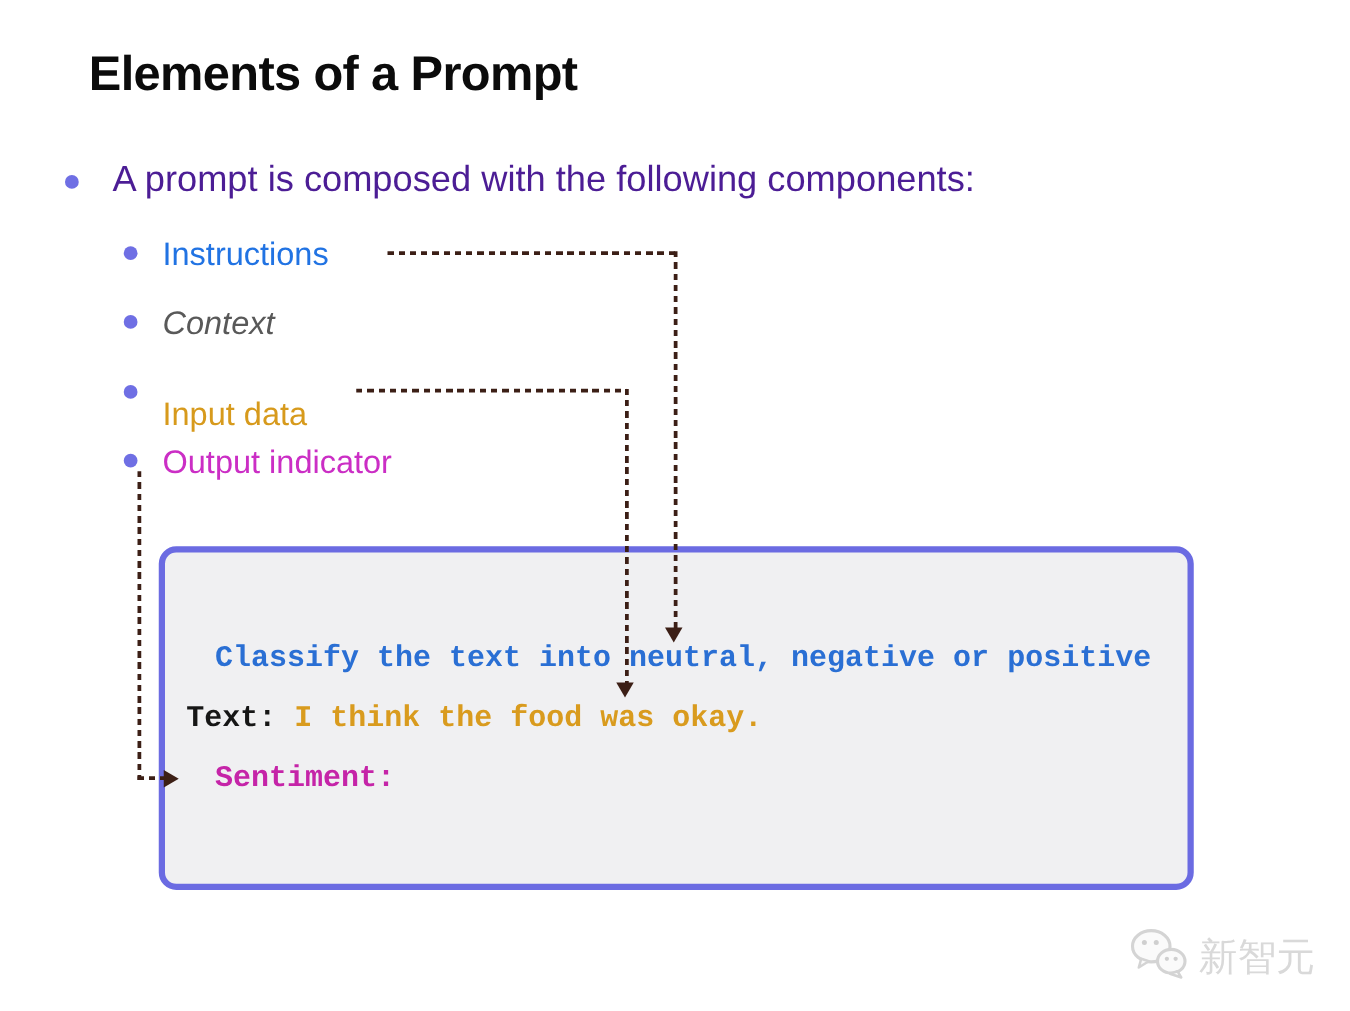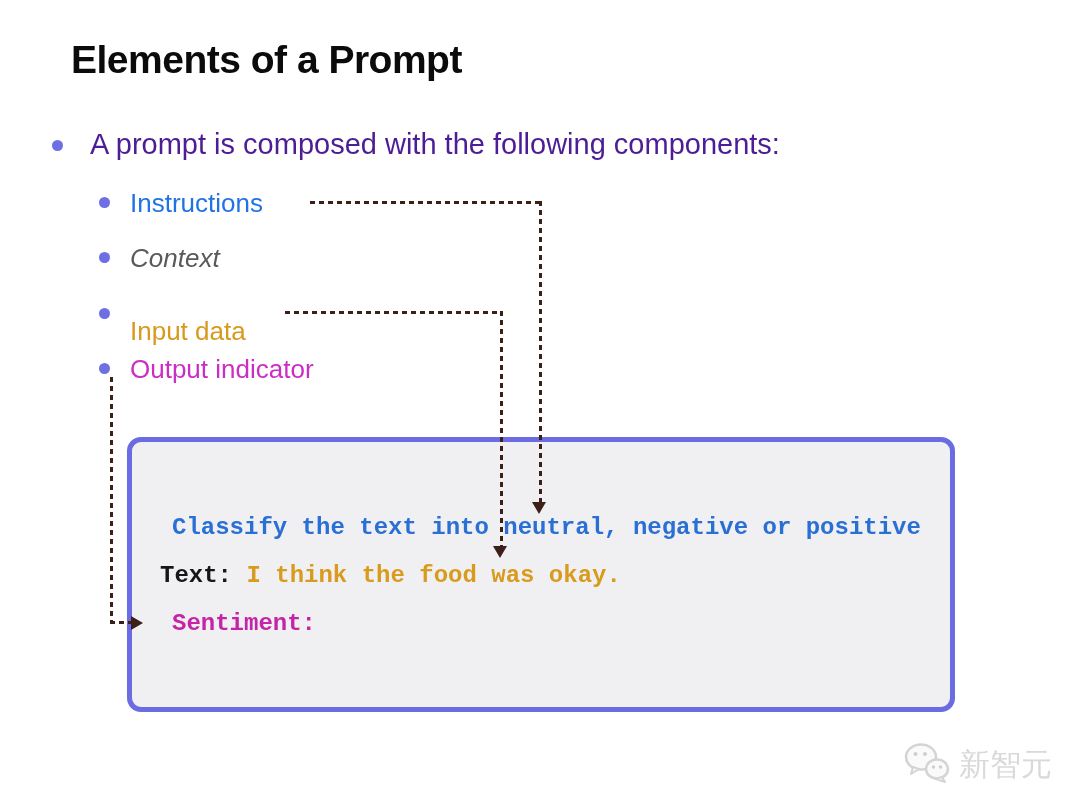--- a/index.html
+++ b/index.html
@@ -75,21 +75,21 @@
     border-radius: 14px;
     z-index: 1;
   }
   .code {
     font-family: "Liberation Mono", monospace;
     font-size: 24px; font-weight: bold;
     white-space: pre;
     z-index: 3;
   }
   .code-1 { left: 160px; top: 514px; margin-left: 12px; }
-  .code-2 { left: 160px; top: 562px; color: #161616; }
+  .code-2 { left: 149px; top: 562px; color: #161616; }
   .code-3 { left: 160px; top: 610px; margin-left: 12px; }
 
   .watermark {
     right: 28px; top: 742px;
     display: flex; align-items: center; gap: 8px;
     color: #d7d7d7;
   }
   .watermark-text {
     font-size: 31px;
     color: #d9d9d9;

